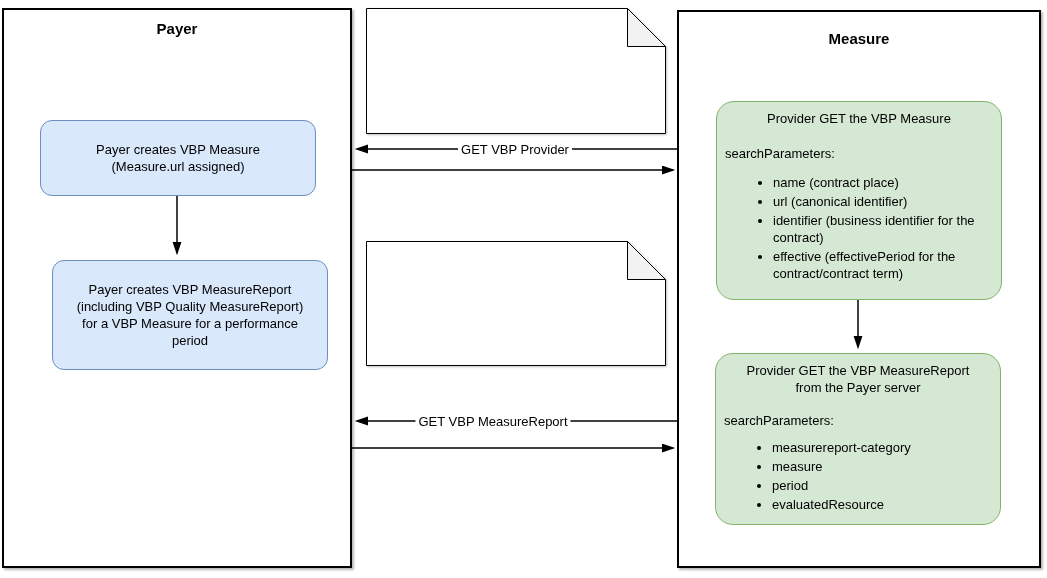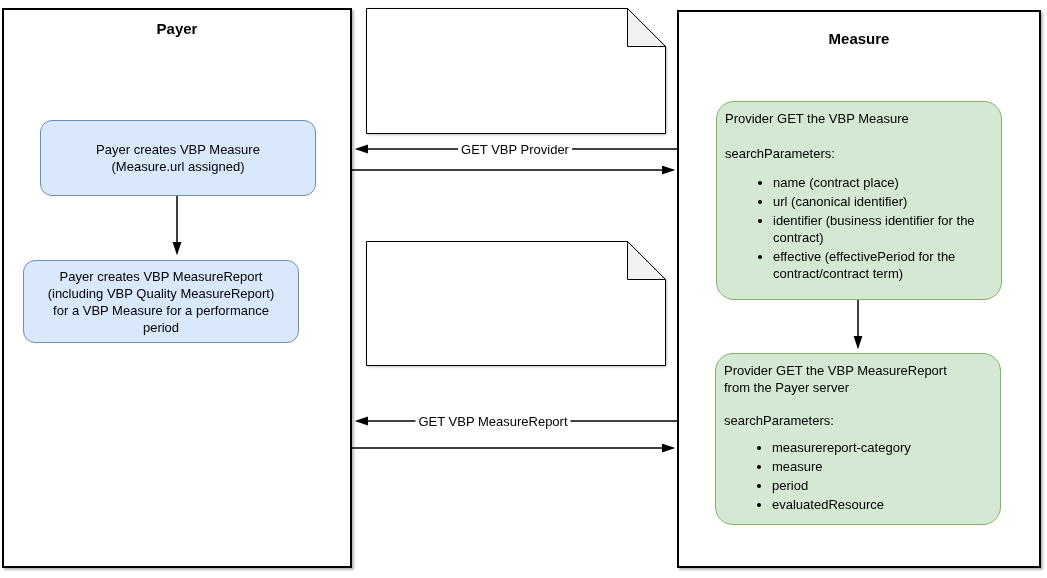--- a/index.html
+++ b/index.html
@@ -18,21 +18,21 @@
     text-align: center; font-size: 13px; line-height: 17px; white-space: pre-line;
     padding: 4px 16px;
   }
   .blue  { background: #dae8fc; border: 1px solid #6c8ebf; border-radius: 12px; }
 
   .green-panel {
     position: absolute; box-sizing: border-box;
     background: #d5e8d4; border: 1px solid #82b366; border-radius: 18px;
     font-size: 13px; line-height: 17px; padding: 8px 8px;
   }
-  .green-title { text-align: left; white-space: pre-line; }
+  .green-title { text-align: center; white-space: pre-line; }
   .params-label { margin-top: 18px; }
   .green-panel ul { margin: 12px 0 0 0; padding-left: 48px; }
   .green-panel li { margin-bottom: 2px; white-space: pre-line; }
 
   .note-svg { position: absolute; filter: drop-shadow(1.5px 1.5px 1px rgba(0,0,0,0.25)); }
   .note-text {
     position: absolute; display: flex; align-items: center; justify-content: center;
     text-align: center; font-size: 13px; line-height: 17px; white-space: pre-line;
   }
 
@@ -52,21 +52,21 @@
     <div class="lane-title">Payer</div>
   </div>
 
   <div class="lane" style="left:677px; top:10px; width:364px; height:558px;">
     <div class="lane-title" style="margin-top:18px;">Measure</div>
   </div>
 
   <div class="rbox blue" style="left:40px; top:120px; width:276px; height:76px;">Payer creates VBP Measure
 (Measure.url assigned)</div>
 
-  <div class="rbox blue" style="left:23px; top:260px; width:276px; height:83px;">Payer creates VBP MeasureReport
+  <div class="rbox blue" style="left:52px; top:260px; width:276px; height:110px;">Payer creates VBP MeasureReport
 (including VBP Quality MeasureReport)
 for a VBP Measure for a performance
 period</div>
 
   <svg class="note-svg" style="left:366px; top:8px;" width="301" height="127" aria-hidden="true">
     <path d="M0.5,0.5 L261.5,0.5 L299.5,38.5 L299.5,125.5 L0.5,125.5 Z" fill="#ffffff" stroke="#000000" stroke-width="1"></path>
     <path d="M261.5,0.5 L299.5,38.5 L261.5,38.5 Z" fill="#f2f2f2" stroke="#000000" stroke-width="1"></path>
   </svg>
 
   <svg class="note-svg" style="left:366px; top:241px;" width="301" height="126" aria-hidden="true">

